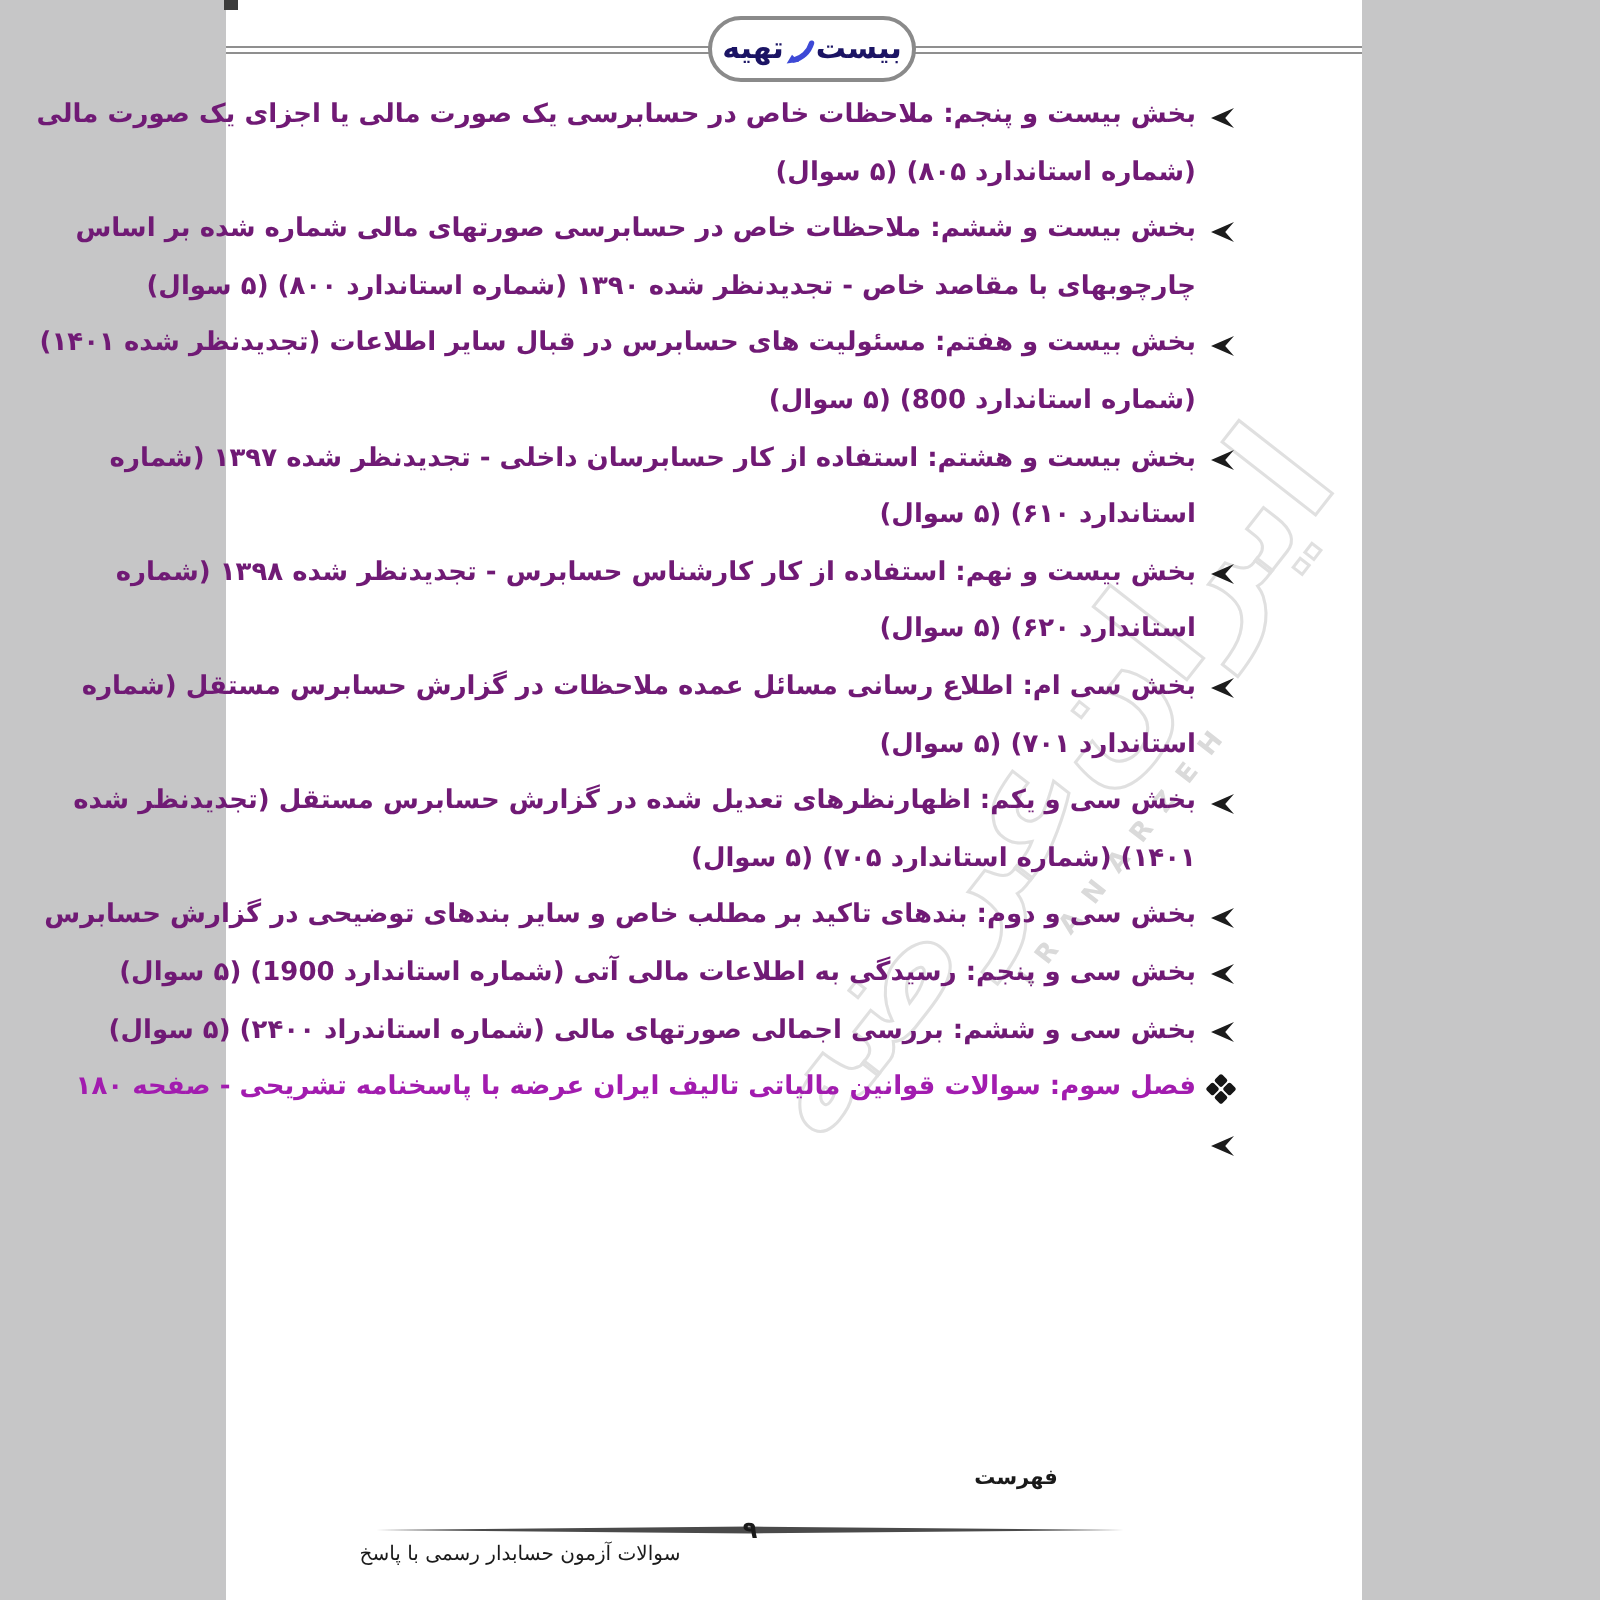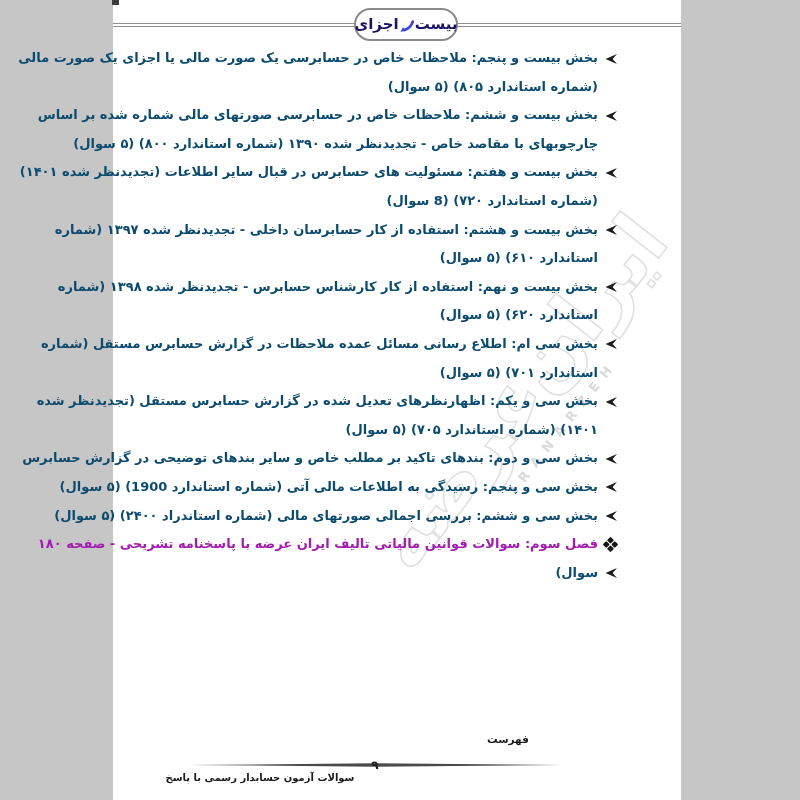--- a/index.html
+++ b/index.html
@@ -46,21 +46,21 @@
     margin-top:10px;font-size:13px;letter-spacing:9px;color:#dadada;font-weight:bold;
   }
   
   .toc{
     position:absolute;right:180px;top:44px;width:497px;z-index:1;
   }
   .toc-item{position:relative;padding-right:22px;}
   .toc-line{
     direction:rtl;text-align:right;white-space:nowrap;
     height:28.6px;line-height:28.6px;
-    font-size:13px;font-weight:bold;color:#0c4a6e;
+    font-size:13px;font-weight:bold;color:#701a75;
   }
   .toc-item.bold .toc-line{font-weight:bold;color:#a21caf;}
   .bullet{
     position:absolute;right:2px;top:8px;width:15px;height:13px;
     display:flex;align-items:center;justify-content:center;
   }
   .diamond{
     width:11px;height:11px;transform:rotate(45deg);
     display:grid;grid-template-columns:4.5px 4.5px;grid-template-rows:4.5px 4.5px;gap:1.5px;
   }
@@ -70,39 +70,39 @@
   .footer-pagenum{
     position:absolute;left:355px;top:758px;width:40px;text-align:center;
     font-size:12px;font-weight:bold;color:#1a1a1a;z-index:1;
   }
   .footer-right{
     position:absolute;left:478px;top:733px;width:60px;text-align:center;
     direction:rtl;font-size:10.5px;font-weight:bold;color:#1a1a1a;z-index:1;
   }
   .footer-left{
     position:absolute;left:160px;top:772px;width:200px;text-align:center;
-    direction:rtl;font-size:10px;font-weight:bold;color:#1a1a1a;z-index:1;white-space:nowrap;
+    direction:rtl;font-size:10px;font-weight:normal;color:#1a1a1a;z-index:1;white-space:nowrap;
   }
 </style>
 </head>
 <body>
 
 <div class="paper"></div>
 <div class="corner-tick"></div>
 
 <div class="header-rule r1"></div>
 <div class="header-rule r2"></div>
 <div class="logo-pill">
   <div class="logo-inner">
     <span>بیست</span>
     <svg class="logo-arrow" viewBox="0 0 18 18">
       <path d="M15.5 4 C 14 9, 10 12.5, 5.5 13.5" stroke="#3d49d6" stroke-width="3" fill="none" stroke-linecap="round"></path>
       <path d="M1.5 15.5 L8.5 14.5 L4.5 10.5 Z" fill="#3d49d6"></path>
     </svg>
-    <span>اجزای</span>
+    <span>تهیه</span>
   </div>
 </div>
 
 <div class="watermark">
   <div class="wm-words">ایران‌عرضه</div>
   <div class="wm-arc">IRANARZEH</div>
 </div>
 
 <div class="toc">
     <div class="toc-item">
@@ -123,21 +123,21 @@
       <div class="toc-line">بخش بیست و ششم: ملاحظات خاص در حسابرسی صورتهای مالی شماره شده بر اساس</div>
       <div class="toc-line">چارچوبهای با مقاصد خاص - تجدیدنظر شده ۱۳۹۰ (شماره استاندارد ۸۰۰) (۵ سوال)</div>
     </div>
     <div class="toc-item">
       <span class="bullet">
         <svg width="14" height="12" viewBox="0 0 14 12">
           <path d="M13 1 L1.5 6 L13 11 L8.6 6 Z" fill="#1c1c1c"></path>
         </svg>
       </span>
       <div class="toc-line">بخش بیست و هفتم: مسئولیت های حسابرس در قبال سایر اطلاعات (تجدیدنظر شده ۱۴۰۱)</div>
-      <div class="toc-line">(شماره استاندارد ۷۲۰) (8 سوال)</div>
+      <div class="toc-line">(شماره استاندارد 800) (۵ سوال)</div>
     </div>
     <div class="toc-item">
       <span class="bullet">
         <svg width="14" height="12" viewBox="0 0 14 12">
           <path d="M13 1 L1.5 6 L13 11 L8.6 6 Z" fill="#1c1c1c"></path>
         </svg>
       </span>
       <div class="toc-line">بخش بیست و هشتم: استفاده از کار حسابرسان داخلی - تجدیدنظر شده ۱۳۹۷ (شماره</div>
       <div class="toc-line">استاندارد ۶۱۰) (۵ سوال)</div>
     </div>
@@ -202,21 +202,20 @@
         </span>
       </span>
       <div class="toc-line">فصل سوم: سوالات قوانین مالیاتی تالیف ایران عرضه با پاسخنامه تشریحی - صفحه ۱۸۰</div>
     </div>
     <div class="toc-item">
       <span class="bullet">
         <svg width="14" height="12" viewBox="0 0 14 12">
           <path d="M13 1 L1.5 6 L13 11 L8.6 6 Z" fill="#1c1c1c"></path>
         </svg>
       </span>
-      <div class="toc-line">سوال)</div>
     </div>
   </div>
 
 <div class="footer-rule">
   <svg width="374" height="4" viewBox="0 0 374 4">
     <polygon points="0,2 187,0.3 374,2 187,3.7" fill="#4a4a4a"></polygon>
   </svg>
 </div>
 <div class="footer-pagenum">۹</div>
 <div class="footer-right">فهرست</div>

